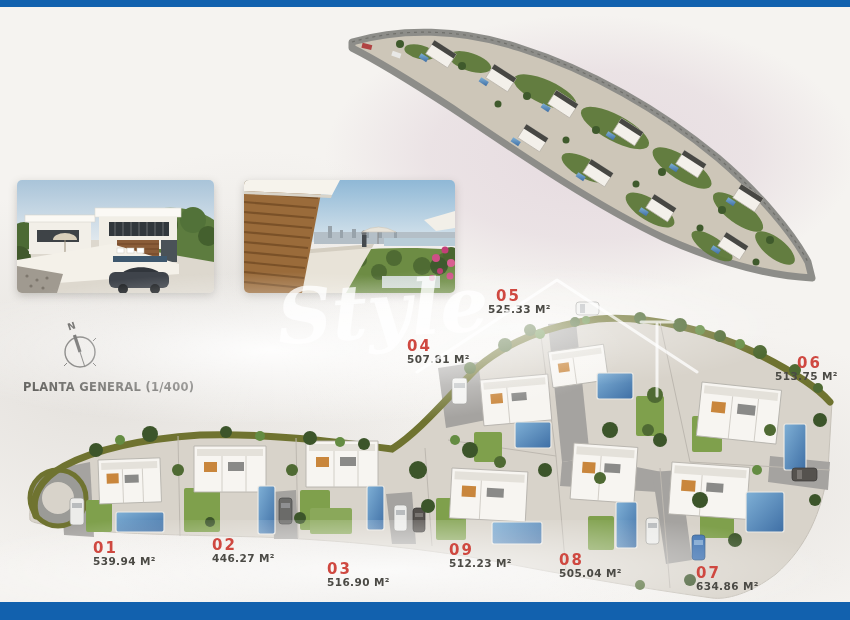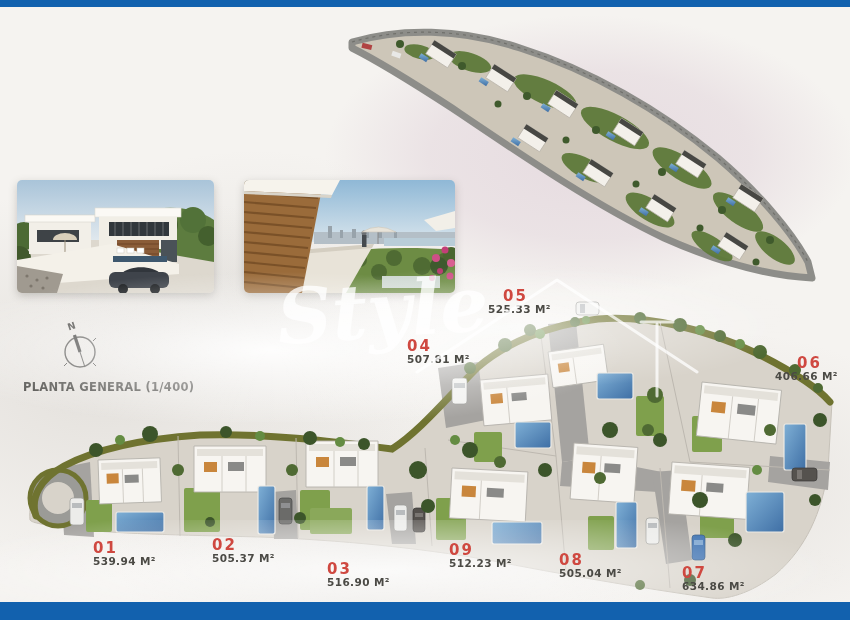--- a/index.html
+++ b/index.html
@@ -549,39 +549,39 @@
       </g>
     </g>
   </svg>
 
   <div class="plot-label" style="left:93px;top:540px;">
     <div class="plot-num">01</div>
     <div class="plot-area">539.94 M²</div>
   </div>
   <div class="plot-label" style="left:212px;top:537px;">
     <div class="plot-num">02</div>
-    <div class="plot-area">505.37 M²</div>
+    <div class="plot-area">446.27 M²</div>
   </div>
   <div class="plot-label" style="left:327px;top:537px;margin-top:24px;">
     <div class="plot-num">03</div>
     <div class="plot-area">516.90 M²</div>
   </div>
   <div class="plot-label" style="left:407px;top:338px;">
     <div class="plot-num" style="">04</div>
     <div class="plot-area">507.81 M²</div>
   </div>
   <div class="plot-label" style="left:488px;top:288px;">
-    <div class="plot-num" style="margin-left:15px;">05</div>
+    <div class="plot-num" style="margin-left:8px;">05</div>
     <div class="plot-area">525.33 M²</div>
   </div>
   <div class="plot-label" style="left:775px;top:355px;">
     <div class="plot-num" style="margin-left:22px;">06</div>
-    <div class="plot-area">406.66 M²</div>
-  </div>
-  <div class="plot-label" style="left:682px;top:565px;">
+    <div class="plot-area">513.75 M²</div>
+  </div>
+  <div class="plot-label" style="left:696px;top:565px;">
     <div class="plot-num">07</div>
     <div class="plot-area">634.86 M²</div>
   </div>
   <div class="plot-label" style="left:559px;top:552px;">
     <div class="plot-num">08</div>
     <div class="plot-area">505.04 M²</div>
   </div>
   <div class="plot-label" style="left:449px;top:542px;">
     <div class="plot-num">09</div>
     <div class="plot-area">512.23 M²</div>

